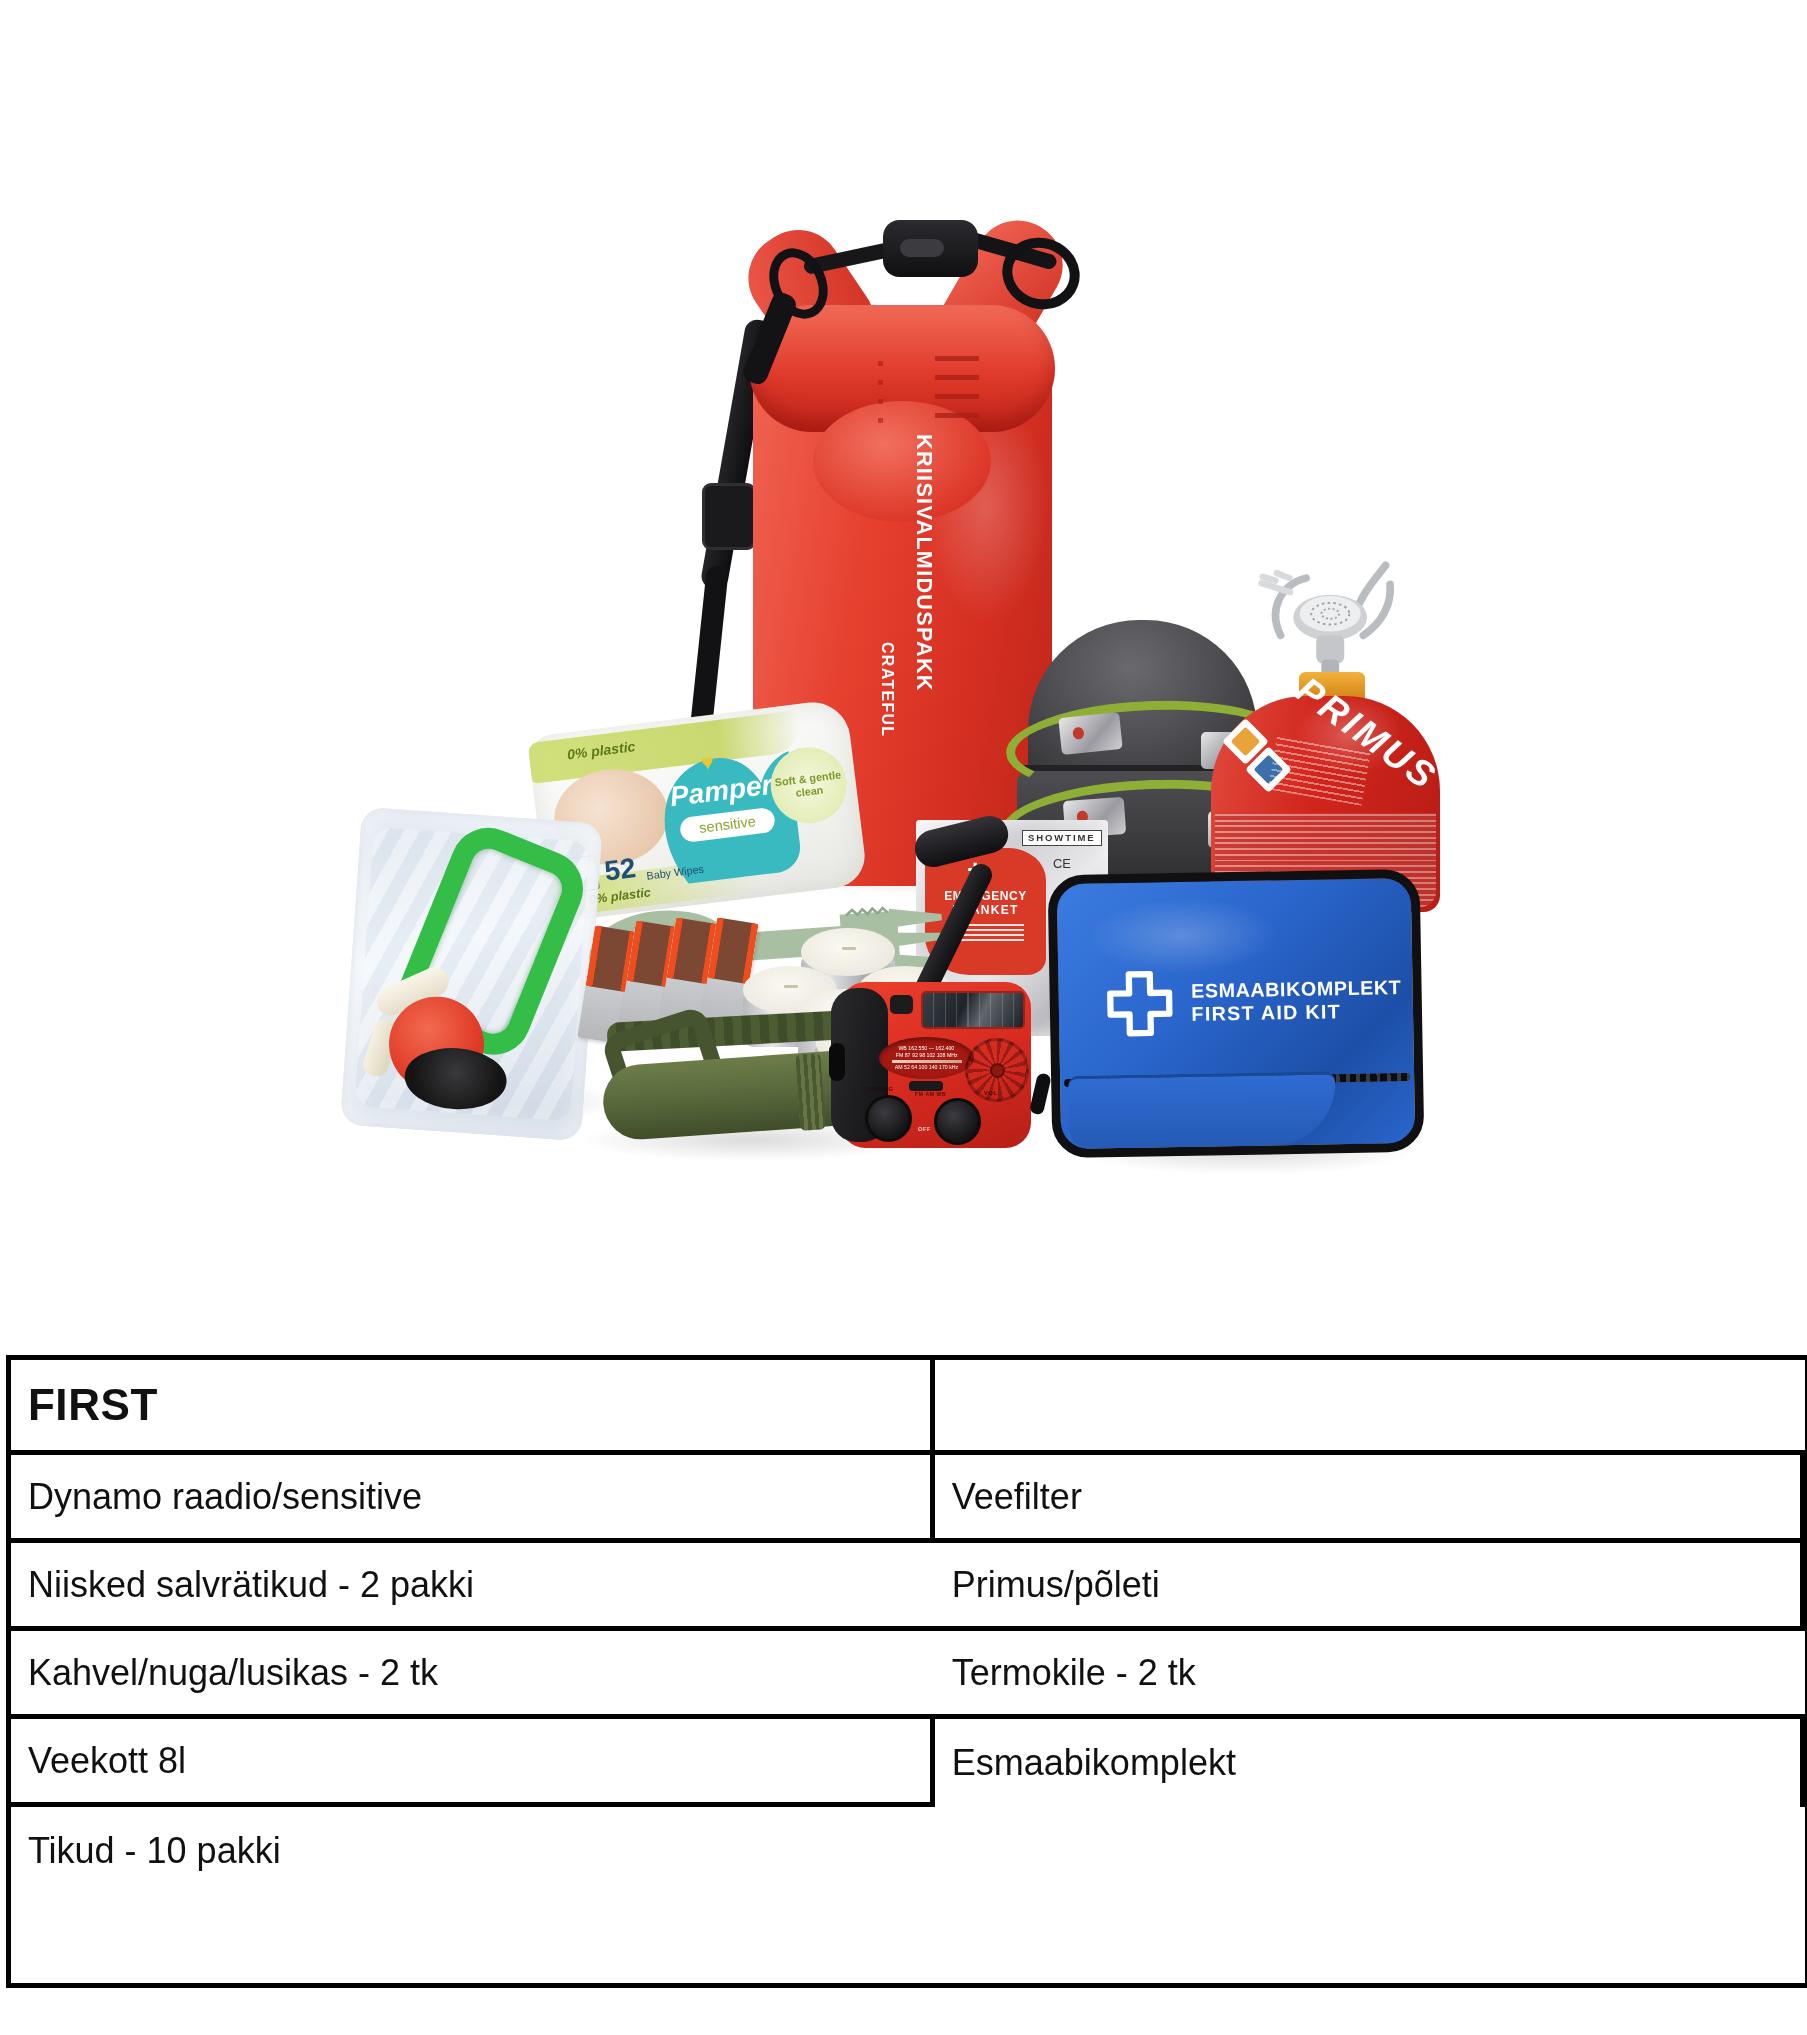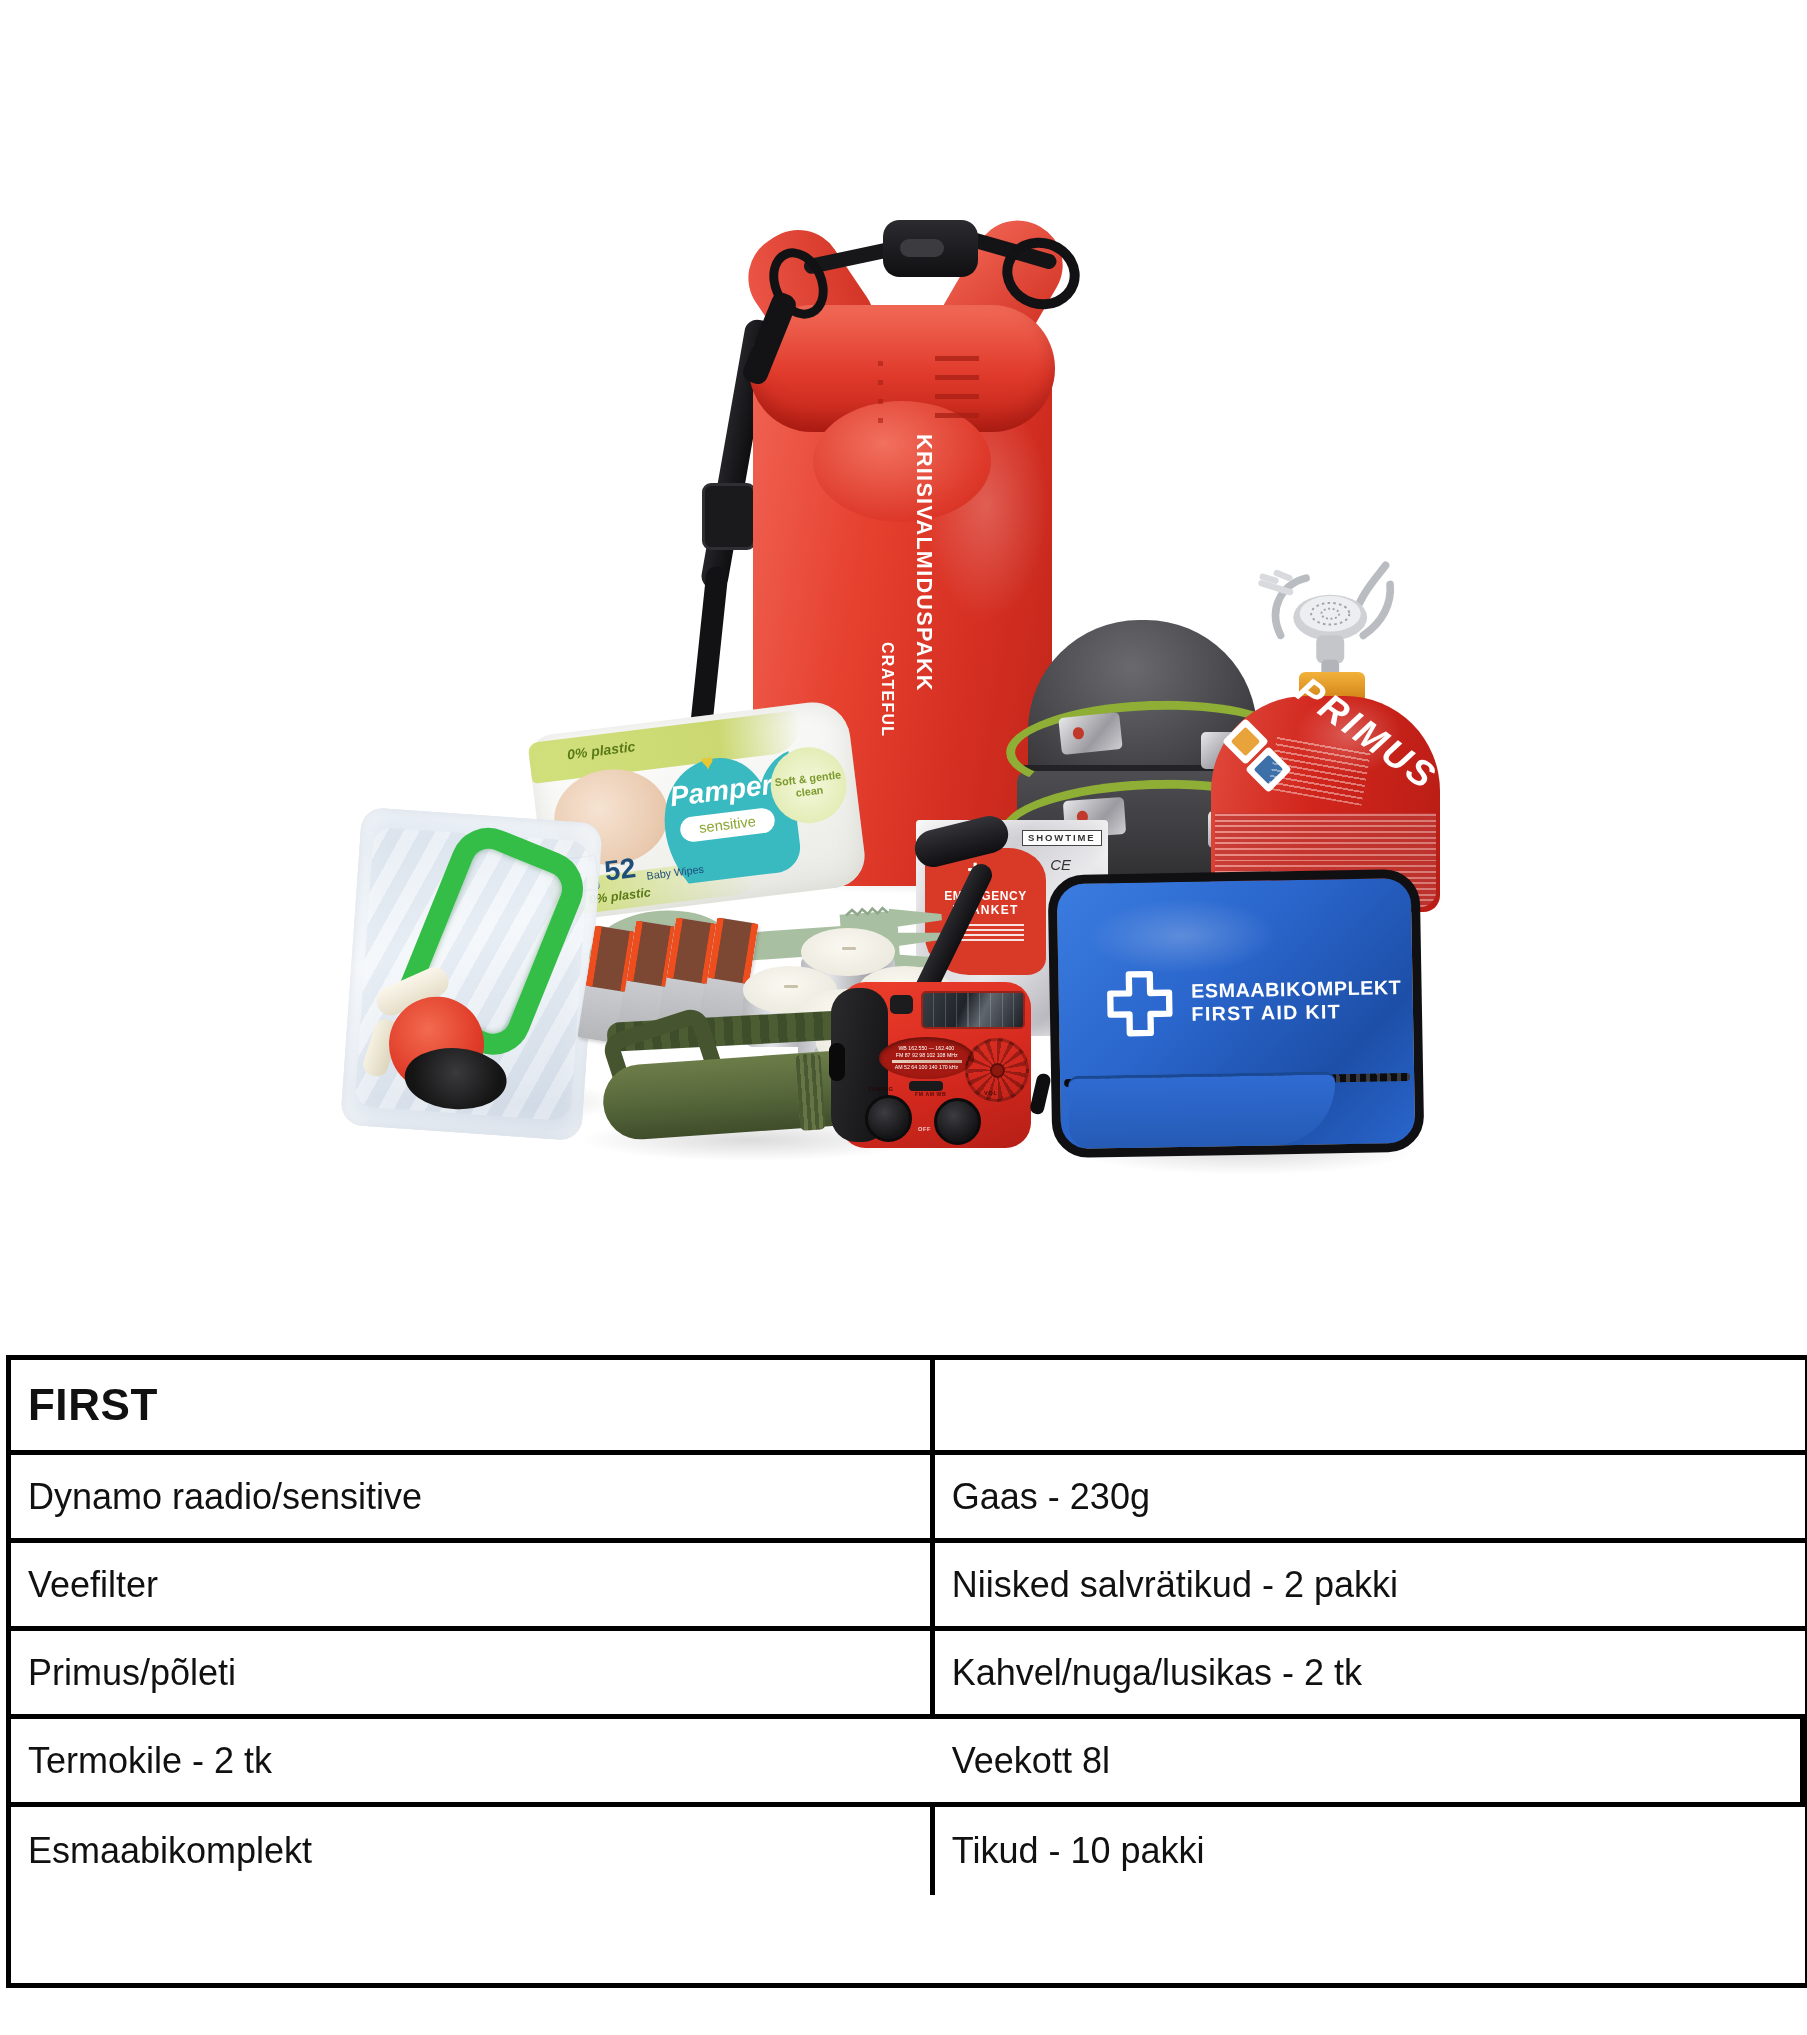--- a/index.html
+++ b/index.html
@@ -101,21 +101,21 @@
   .w2::after{content:"";position:absolute;left:6.4px;top:6.4px;width:20.3px;height:20.3px;background:#3d6fa8;border-radius:2.5px;}
   .fineprint{position:absolute;left:61px;top:182px;width:95px;height:57px;transform:rotate(10deg);
     background:repeating-linear-gradient(0deg,rgba(255,255,255,.8) 0 1.9px,transparent 1.9px 6.4px);opacity:.5;}
 
   
   .blanket{left:916px;top:820px;width:192px;height:216px;
     background:linear-gradient(135deg,#f2f2f4 0%,#cfcfd4 30%,#e9e9ec 55%,#b9b9bf 80%,#dcdce0 100%);
     border-radius:3.8px;box-shadow:inset 0 0 19px rgba(255,255,255,.7);}
   .bl-brandbox{position:absolute;right:6.4px;top:10.2px;border:1.9px solid #444;color:#333;
     font-size:9.5px;font-weight:bold;letter-spacing:1.9px;padding:1.3px 5.1px;background:#fdfdfd;}
-  .bl-ce{position:absolute;right:37px;top:36px;color:#333;font-size:15px;font-style:italic;}
+  .bl-ce{position:absolute;right:37px;top:36px;color:#333;font-size:13px;}
   .bl-label{position:absolute;left:9px;top:28px;width:121px;height:127px;background:#d93a28;
     border-radius:11.4px 38px 19px 44px/15.3px 32px 16.5px 38px;}
   .bl-cross{position:absolute;left:42px;top:6.4px;color:#fff;font-size:28px;font-weight:bold;}
   .bl-t1{margin-top:41px;text-align:center;color:#fff;font-weight:bold;font-size:12px;letter-spacing:0.6px;}
   .bl-t2{text-align:center;color:#fff;font-weight:bold;font-size:12px;letter-spacing:1.3px;}
   .bl-lines{margin:5.1px auto 0;width:76px;height:19px;
     background:repeating-linear-gradient(0deg,rgba(255,255,255,.85) 0 1.9px,transparent 1.9px 5.1px);}
   .bl-sizes{position:absolute;left:9px;top:163px;color:#555;font-size:10.2px;line-height:19px;white-space:nowrap;}
   .bl-check{display:inline-block;width:10.2px;height:10.2px;border:1.3px solid #555;margin-left:5.1px;vertical-align:-1.3px;}
 
@@ -506,21 +506,20 @@
       </div>
     </div>
 
   </div>
 
   <div class="kit-table">
     <div class="cell colL header">FIRST</div>
     <div class="cell header"></div>
 
     <div class="cell colL">Dynamo raadio/sensitive</div>
-    <div class="cell">Gaas - 230g</div>
 
     <div class="cell colL">Veefilter</div>
     <div class="cell">Niisked salvrätikud - 2 pakki</div>
 
     <div class="cell colL">Primus/põleti</div>
     <div class="cell">Kahvel/nuga/lusikas - 2 tk</div>
 
     <div class="cell">Termokile - 2 tk</div>
 
     <div class="cell colL">Veekott 8l</div>

